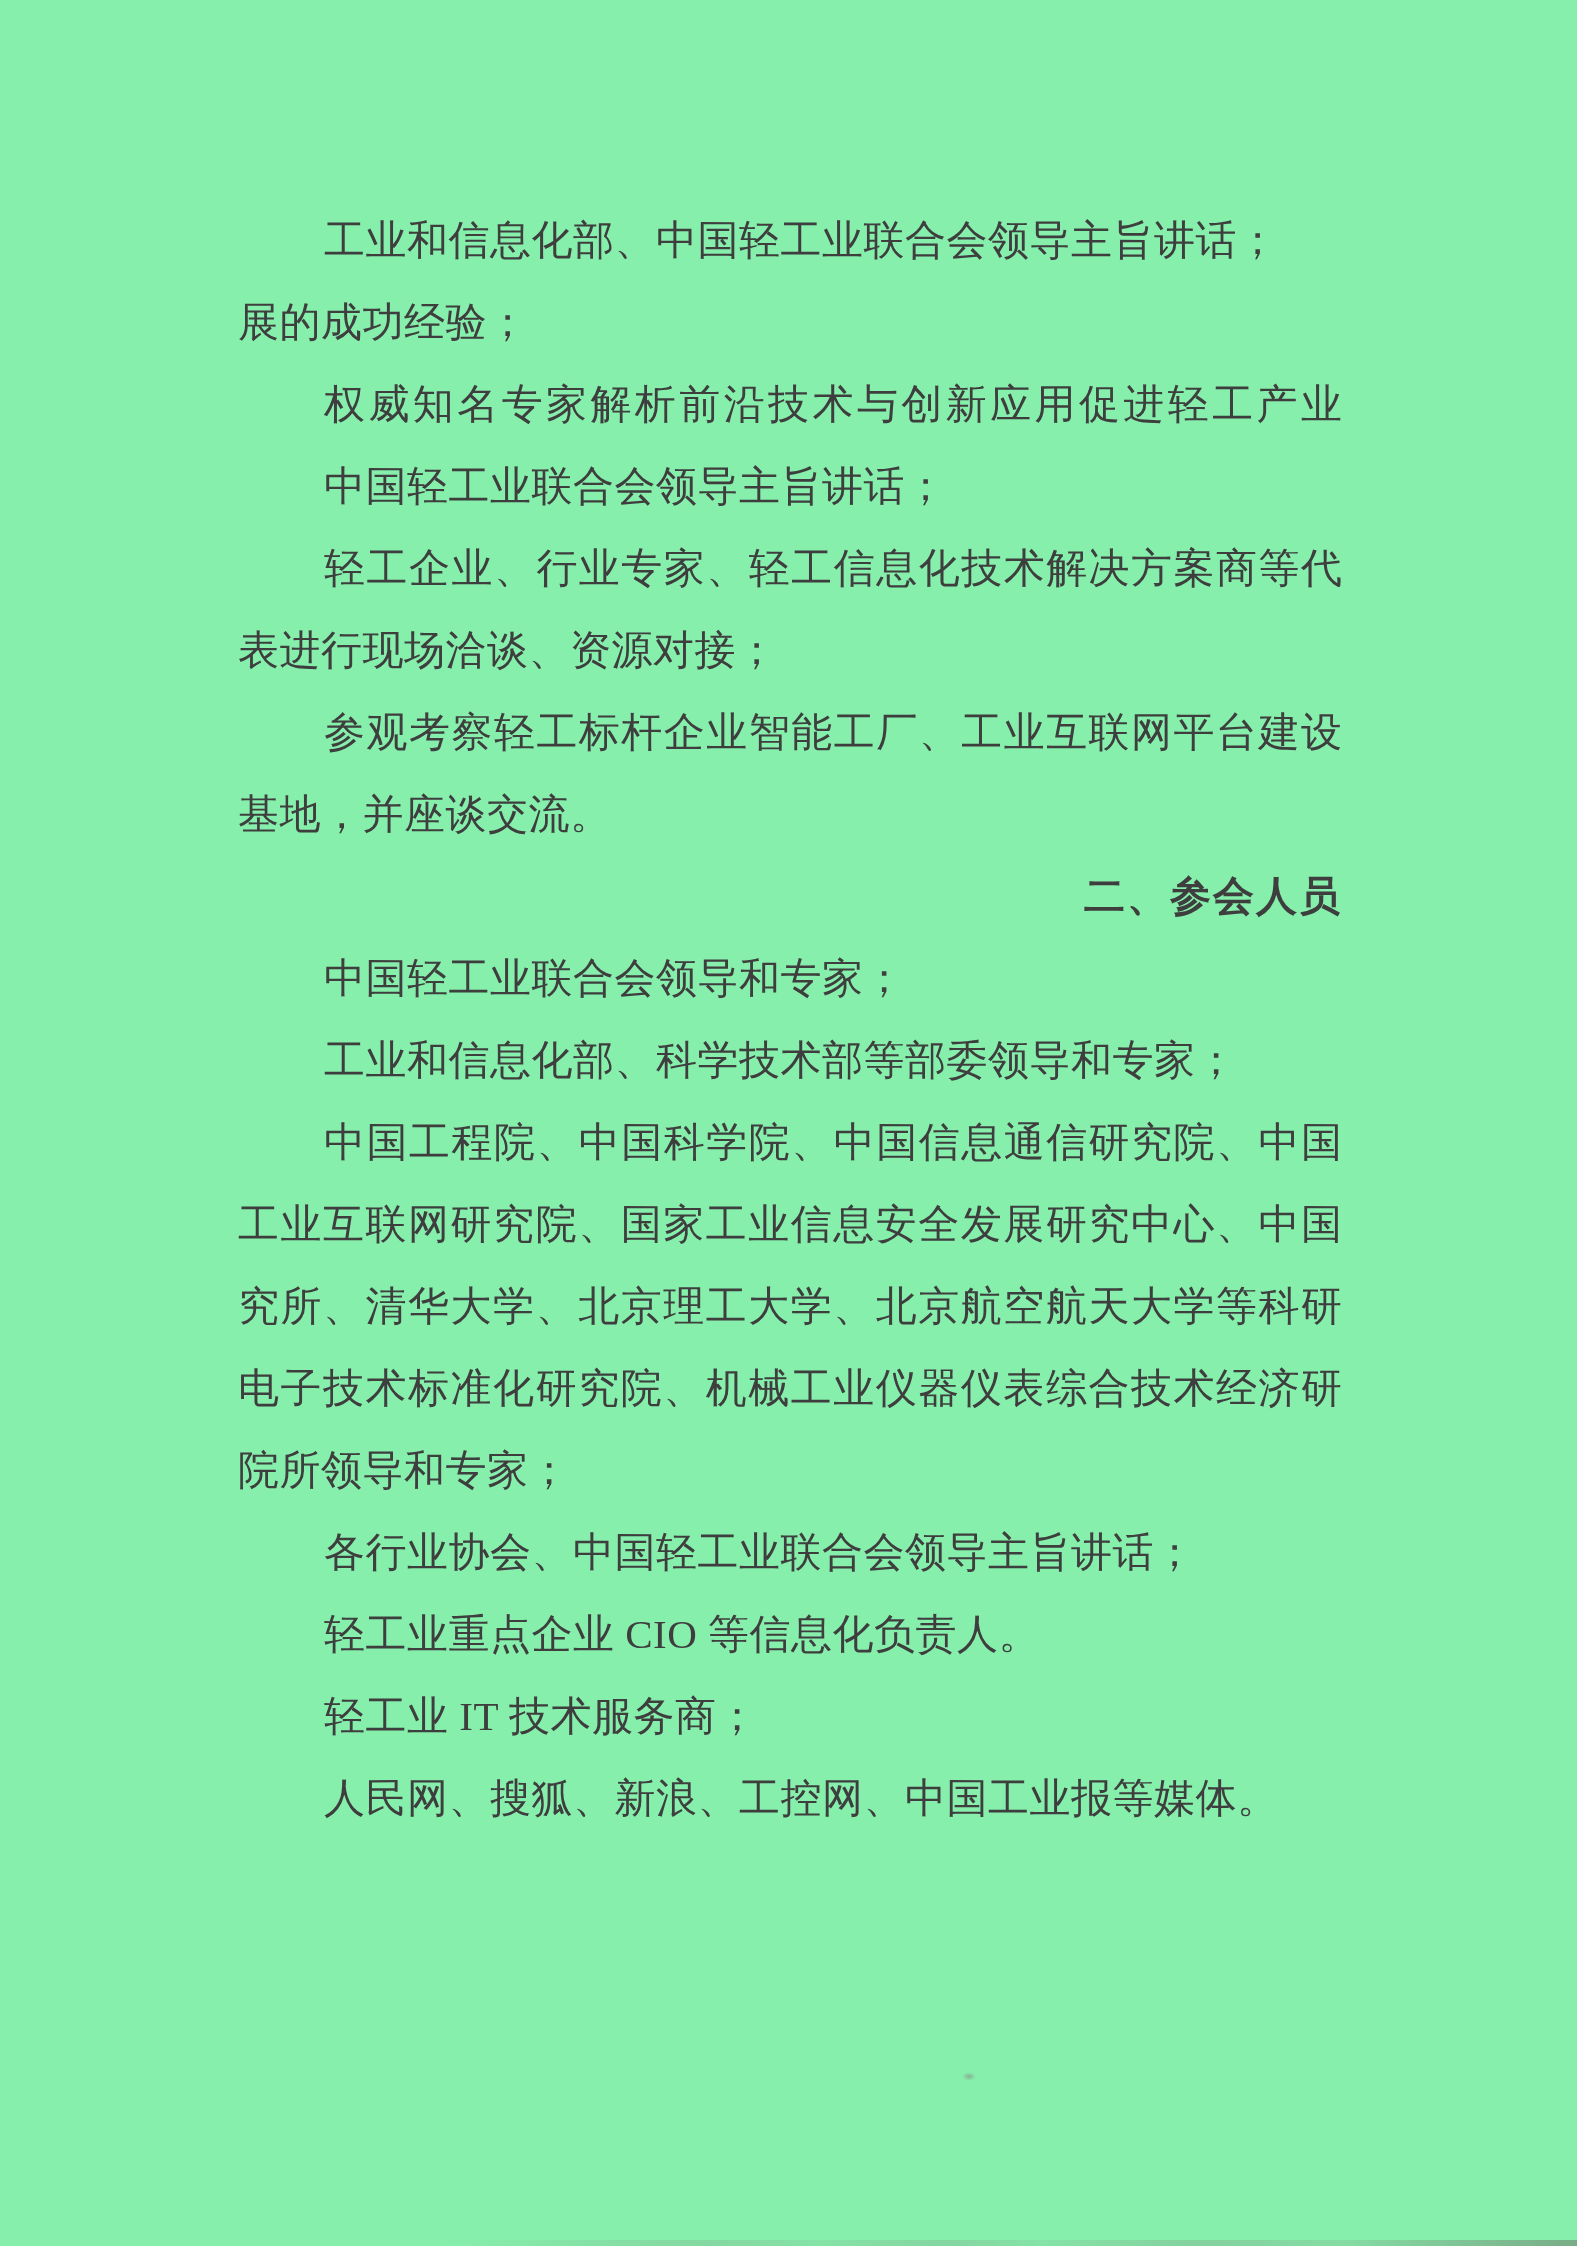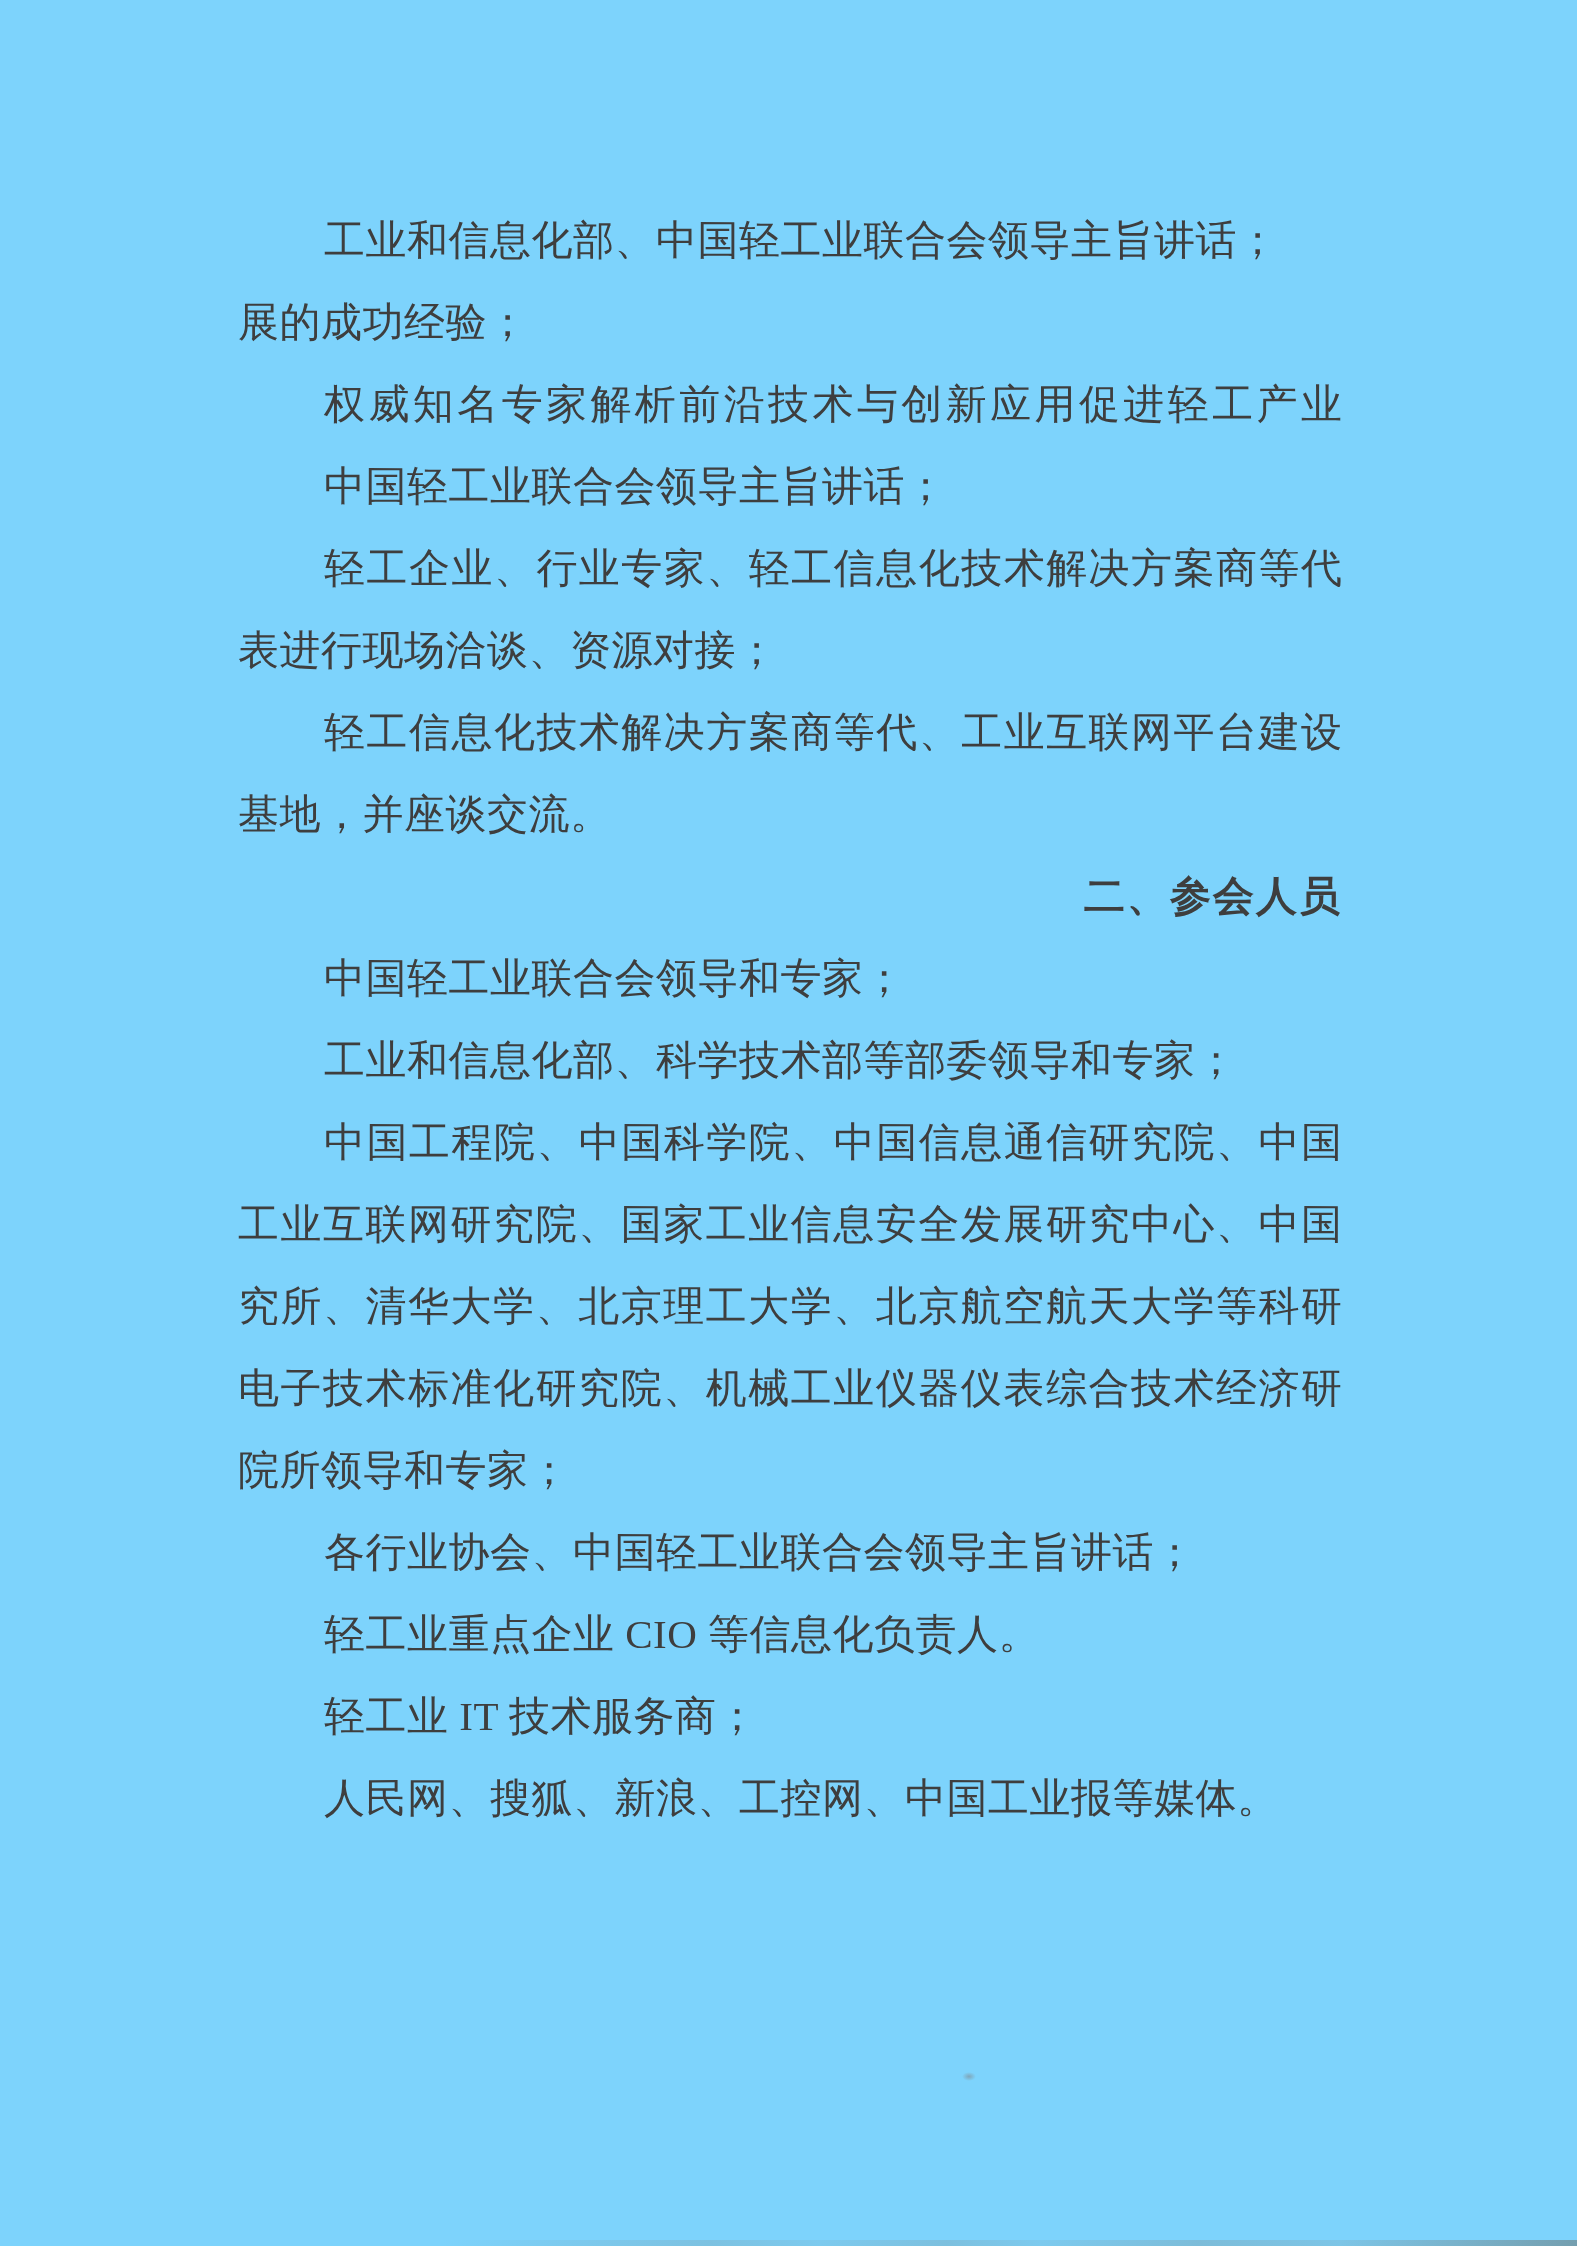--- a/index.html
+++ b/index.html
@@ -67,29 +67,29 @@
     top: 2072px;
     width: 14px;
     height: 9px;
     border-radius: 50%;
     background: radial-gradient(ellipse at center, rgba(130,130,130,0.55) 0%, rgba(130,130,130,0) 70%);
   }
 </style>
 </head>
 <body>
 
-<div class="page" style="background: #7dd3fc; color: rgb(62, 62, 62);">
+<div class="page" style="background: #86efac; color: rgb(62, 62, 62);">
   <div class="textblock">
       <div class="line indent">工业和信息化部、中国轻工业联合会领导主旨讲话；</div>
       <div class="line">展的成功经验；</div>
       <div class="line indent fill">权威知名专家解析前沿技术与创新应用促进轻工产业</div>
       <div class="line indent">中国轻工业联合会领导主旨讲话；</div>
       <div class="line indent fill">轻工企业、行业专家、轻工信息化技术解决方案商等代</div>
       <div class="line">表进行现场洽谈、资源对接；</div>
-      <div class="line indent fill">轻工信息化技术解决方案商等代、工业互联网平台建设</div>
+      <div class="line indent fill">参观考察轻工标杆企业智能工厂、工业互联网平台建设</div>
       <div class="line">基地，并座谈交流。</div>
       <div class="line indent heading">二、参会人员</div>
       <div class="line indent">中国轻工业联合会领导和专家；</div>
       <div class="line indent">工业和信息化部、科学技术部等部委领导和专家；</div>
       <div class="line indent fill">中国工程院、中国科学院、中国信息通信研究院、中国</div>
       <div class="line fill">工业互联网研究院、国家工业信息安全发展研究中心、中国</div>
       <div class="line fill">究所、清华大学、北京理工大学、北京航空航天大学等科研</div>
       <div class="line fill">电子技术标准化研究院、机械工业仪器仪表综合技术经济研</div>
       <div class="line">院所领导和专家；</div>
       <div class="line indent">各行业协会、中国轻工业联合会领导主旨讲话；</div>

